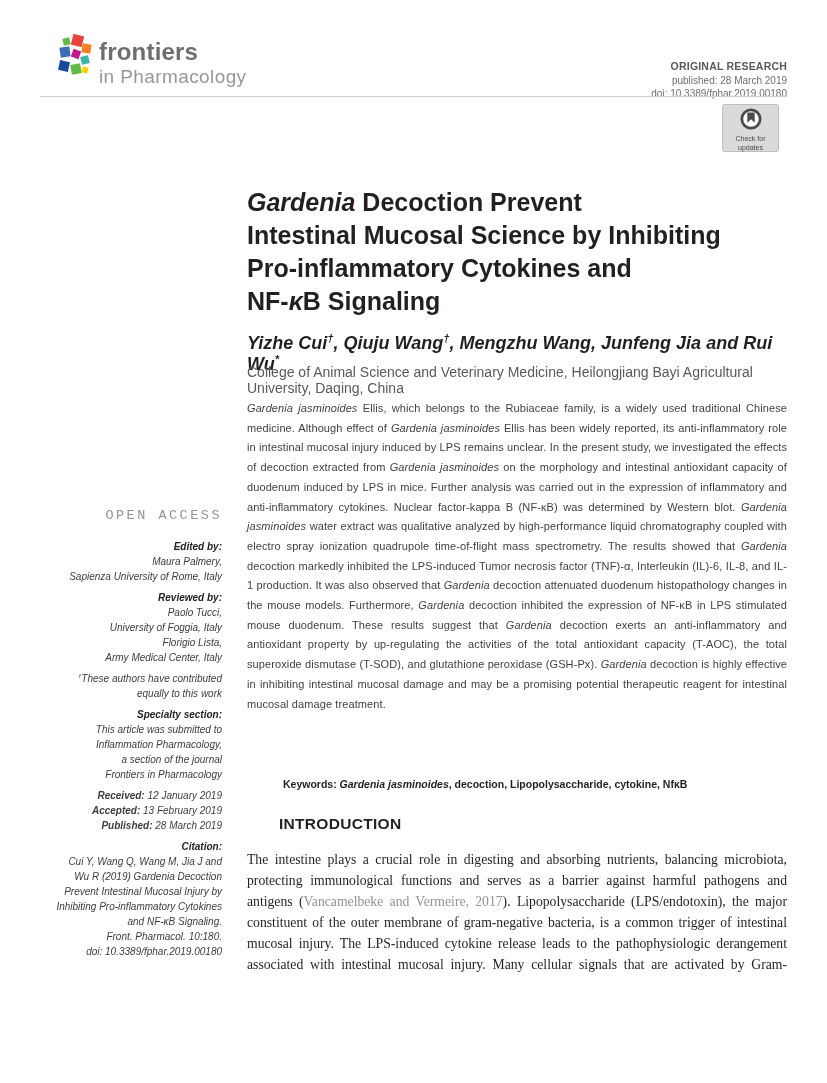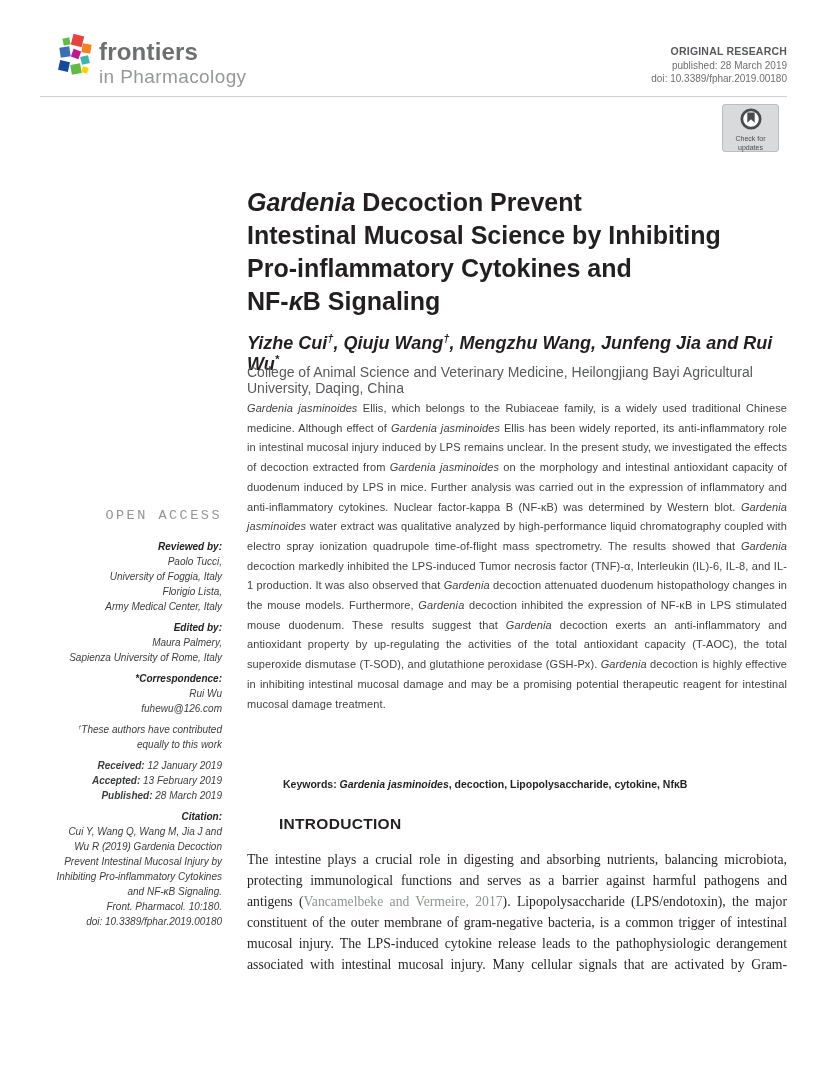--- a/index.html
+++ b/index.html
@@ -10,21 +10,21 @@
   .it  { font-style:italic; }
   .bd  { font-weight:bold; }
   .ref { color:#8f948f; }
   sup  { font-size:62%; vertical-align:super; line-height:0; }
 
   
   .logo-icon { position:absolute; left:56px; top:34px; }
   .logo-text { position:absolute; left:99px; top:40px; line-height:1; }
   .logo-line1 { font-size:24px; font-weight:bold; color:#6d6e71; letter-spacing:0.2px; }
   .logo-line2 { font-size:19px; color:#95979a; margin-top:3px; letter-spacing:0.4px; font-weight:normal; }
-  .head-right { position:absolute; right:40px; top:45px; text-align:right; color:#6d6e71; font-size:10px; line-height:13.5px; }
+  .head-right { position:absolute; right:40px; top:60px; text-align:right; color:#6d6e71; font-size:10px; line-height:13.5px; }
   .head-right .type { font-weight:bold; font-size:10.5px; color:#58595b; letter-spacing:0.2px; }
   .head-rule { position:absolute; left:40px; top:96px; width:747px; height:1px; background:#cfd0d2; }
 
   .check-badge { position:absolute; left:722px; top:104px; width:57px; height:48px; background:#d9dadb; border:1px solid #bcbdbf; border-radius:3px; text-align:center; padding-top:3px; cursor:pointer; }
   .check-badge .txt { font-size:7px; line-height:7.5px; color:#4a4b4d; margin-top:1px; }
 
   
   .main { position:absolute; left:247px; width:540px; }
   .title { top:186px; color:#231f20; font-size:25px; font-weight:bold; line-height:33px; }
   .title .tline { white-space:nowrap; }
@@ -102,44 +102,46 @@
 
   <div class="main keywords" style="top: 778px; padding-left: 36px;"><span class="bd">Keywords: </span><span class="it bd">Gardenia jasminoides</span><span class="bd">, decoction, Lipopolysaccharide, cytokine, NfκB</span></div>
 
   <div class="main intro-head" style="top: 815px; margin-left: 32px;">INTRODUCTION</div>
   <div class="main intro-body" style="top: 849px;"><span>The intestine plays a crucial role in digesting and absorbing nutrients, balancing microbiota, protecting immunological functions and serves as a barrier against harmful pathogens and antigens (</span><span class="ref">Vancamelbeke and Vermeire, 2017</span><span>). Lipopolysaccharide (LPS/endotoxin), the major constituent of the outer membrane of gram-negative bacteria, is a common trigger of intestinal mucosal injury. The LPS-induced cytokine release leads to the pathophysiologic derangement associated with intestinal mucosal injury. Many cellular signals that are activated by Gram-negative bacteria are contributed to LPS. Not only does LPS trigger inflammatory responses, but it also activates pro-apoptotic signals in macrophages, endothelial cells, epithelial cells and immune cells (</span><span class="ref">Ma et al., 2012; Plociennikowska et al., 2015</span><span>). NF-κB plays a critical role in immune and inflammatory</span></div>
 
   <div class="sidebar">
     <div class="open-access">OPEN ACCESS</div>
 
     <div class="sb-block">
+      <div class="sb-label">Edited by:</div>
+      <div class="sb-line">Maura Palmery,</div>
+      <div class="sb-line">Sapienza University of Rome, Italy</div>
+    </div>
+
+    <div class="sb-block">
       <div class="sb-label">Reviewed by:</div>
       <div class="sb-line">Paolo Tucci,</div>
       <div class="sb-line">University of Foggia, Italy</div>
       <div class="sb-line">Florigio Lista,</div>
       <div class="sb-line">Army Medical Center, Italy</div>
     </div>
 
-    <div class="sb-block">
-      <div class="sb-label">Edited by:</div>
-      <div class="sb-line">Maura Palmery,</div>
-      <div class="sb-line">Sapienza University of Rome, Italy</div>
-    </div>
-
-    <div class="sb-block">
-      <div class="sb-label">*Correspondence:</div>
-      <div class="sb-line">Rui Wu</div>
-      <div class="sb-line">fuhewu@126.com</div>
-    </div>
 
     <div class="sb-block">
       <div class="sb-line"><sup>†</sup><span class="it">These authors have contributed</span></div>
       <div class="sb-line it">equally to this work</div>
     </div>
 
+    <div class="sb-block">
+      <div class="sb-label">Specialty section:</div>
+      <div class="sb-line">This article was submitted to</div>
+      <div class="sb-line">Inflammation Pharmacology,</div>
+      <div class="sb-line">a section of the journal</div>
+      <div class="sb-line">Frontiers in Pharmacology</div>
+    </div>
 
     <div class="sb-block">
       <div class="sb-line"><span class="bd">Received: </span><span>12 January 2019</span></div>
       <div class="sb-line"><span class="bd">Accepted: </span><span>13 February 2019</span></div>
       <div class="sb-line"><span class="bd">Published: </span><span>28 March 2019</span></div>
     </div>
 
     <div class="sb-block">
       <div class="sb-label">Citation:</div>
       <div class="sb-line">Cui Y, Wang Q, Wang M, Jia J and</div>

